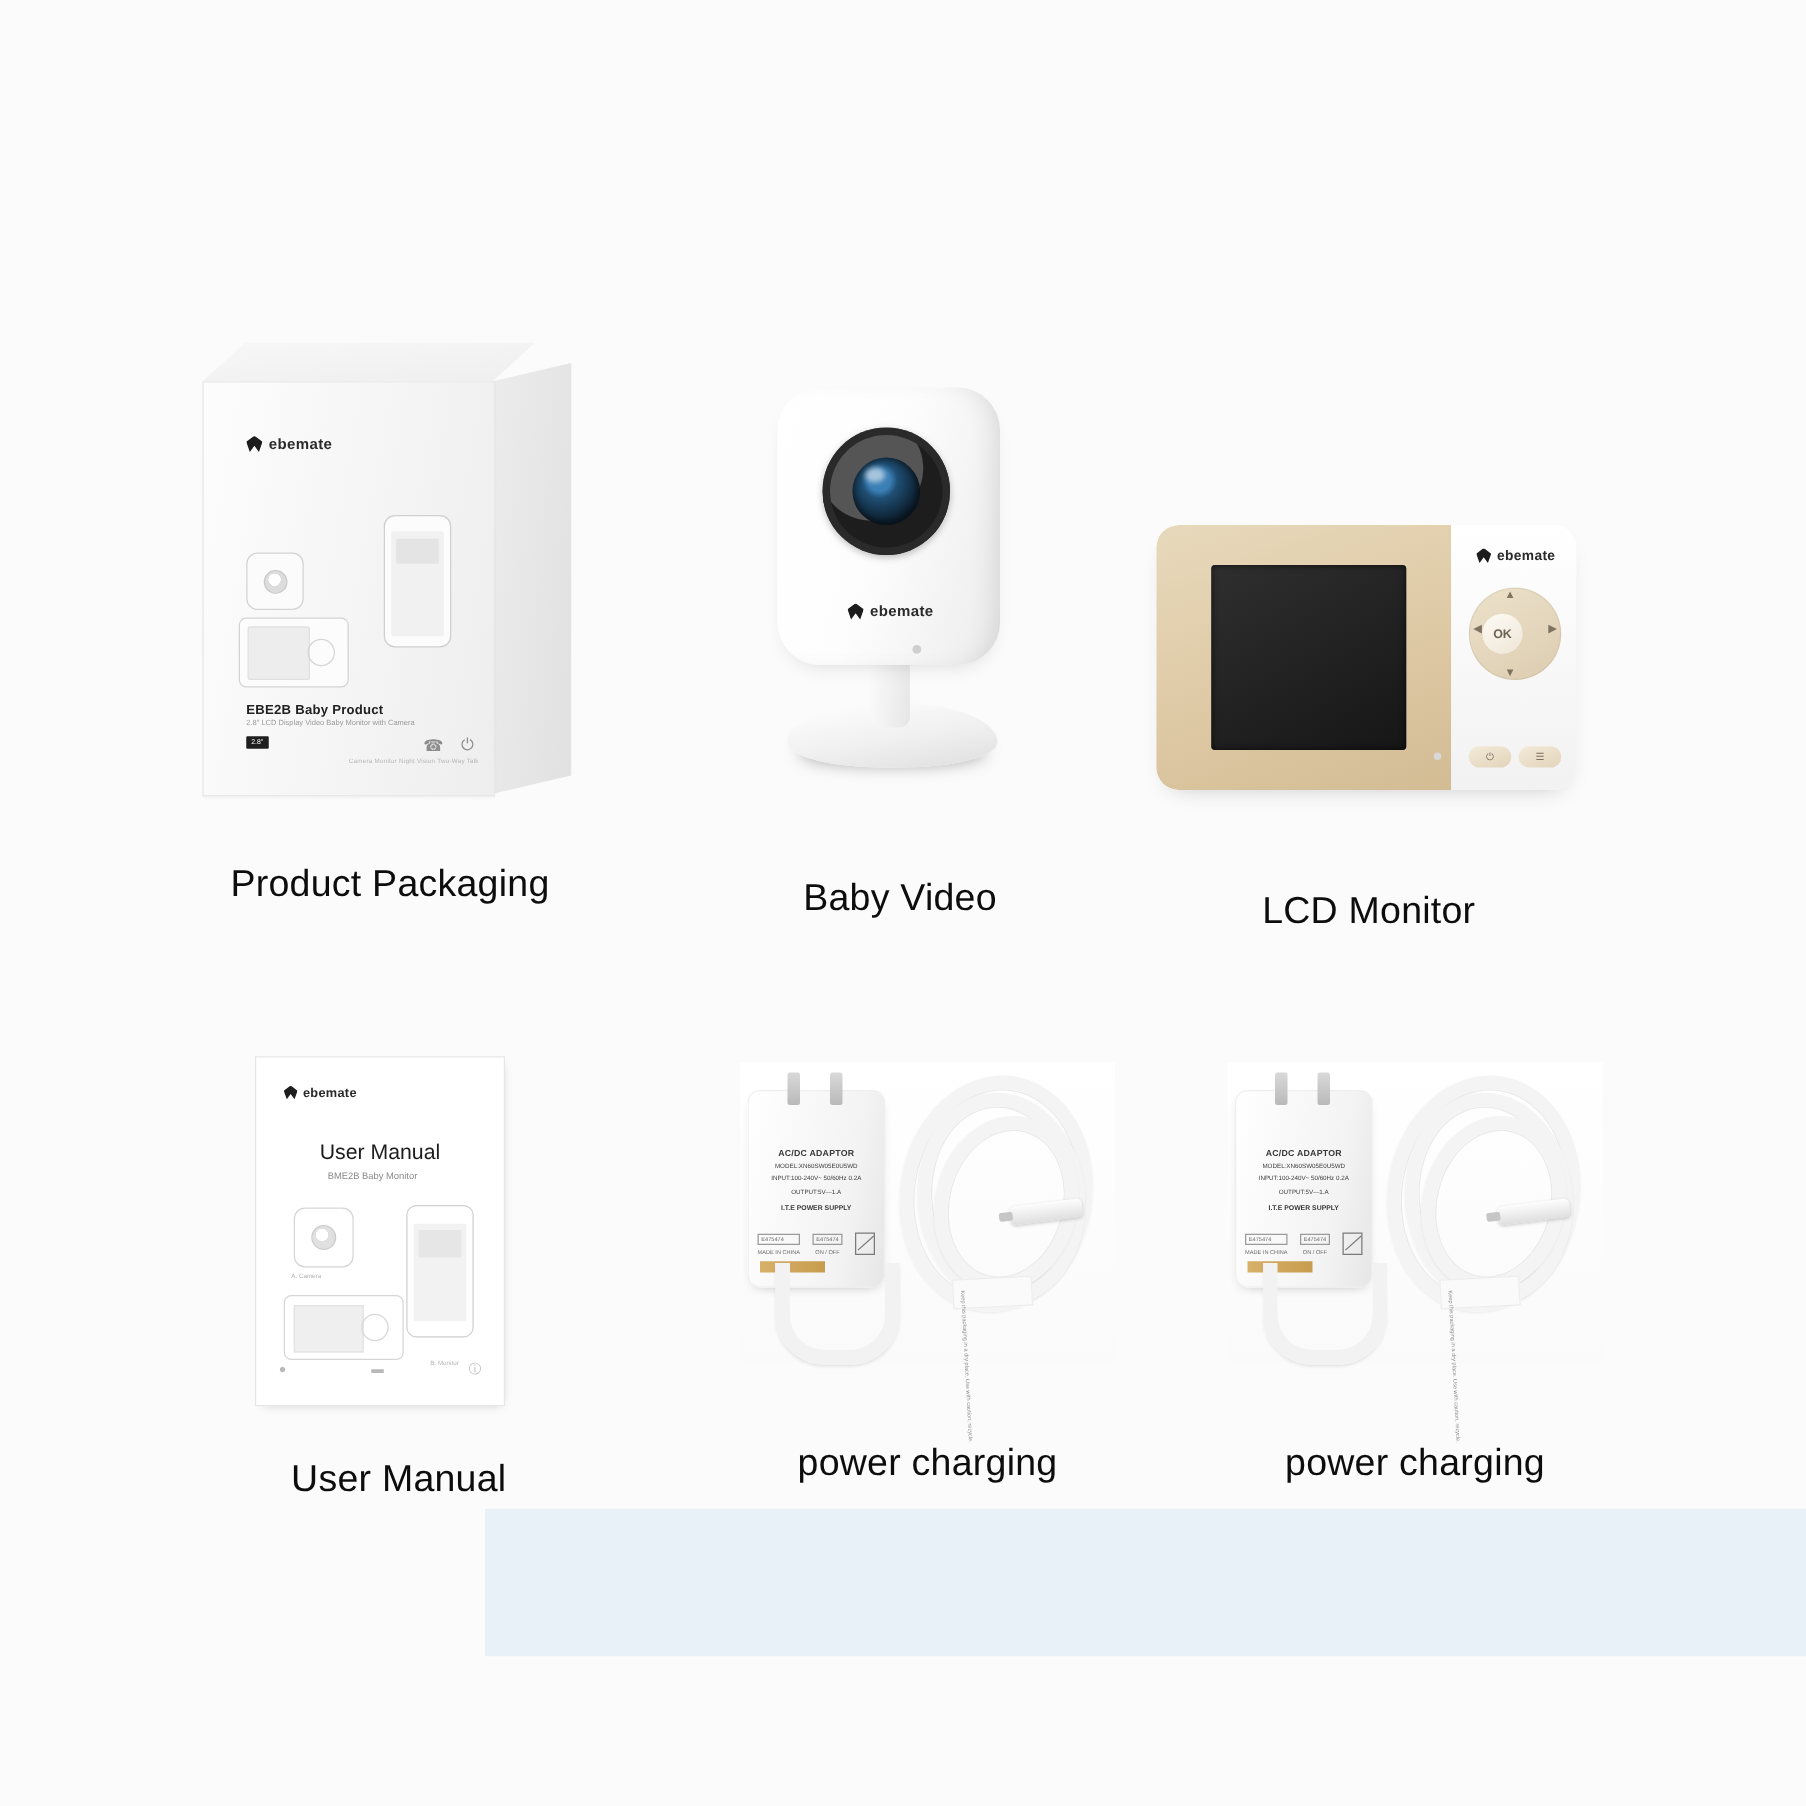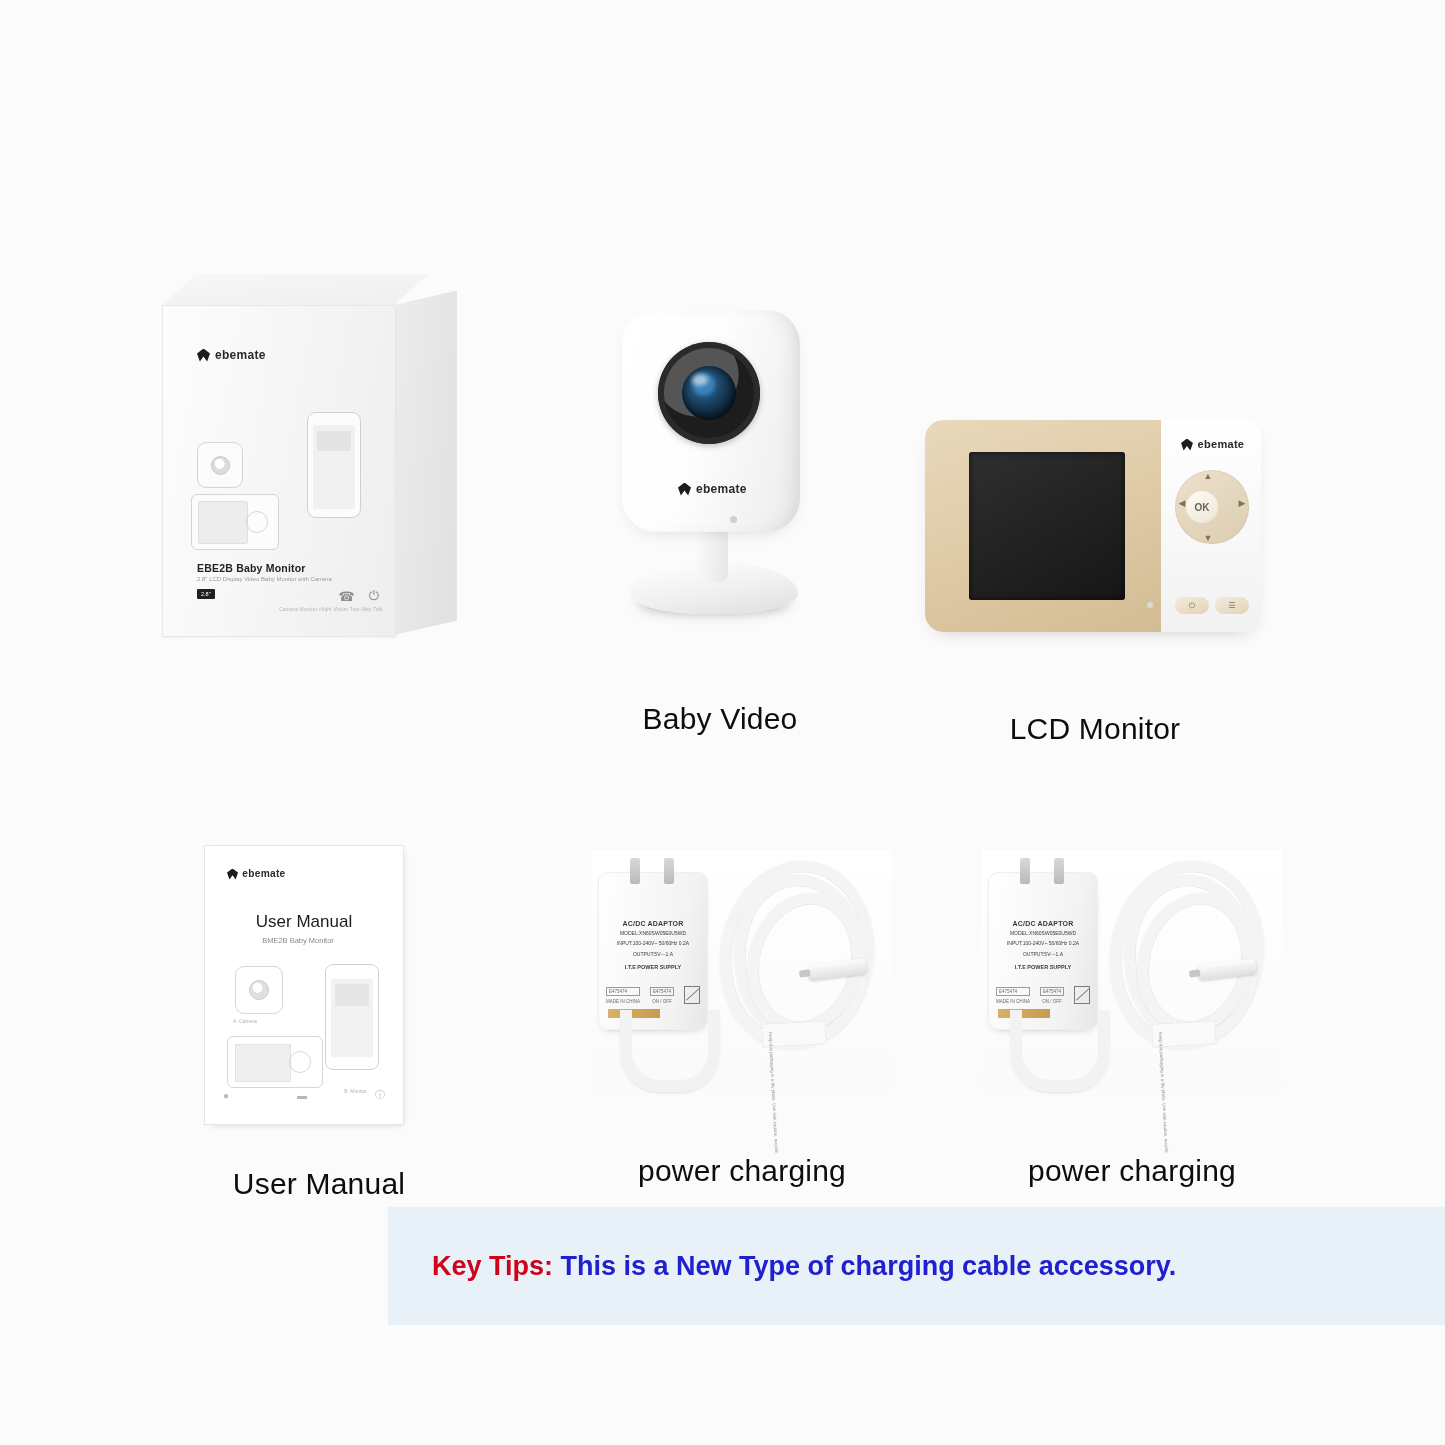--- a/index.html
+++ b/index.html
@@ -445,31 +445,32 @@
           <div class="ill-cam"></div>
           <div class="ill-mon">
             <div class="scr"></div>
             <div class="pad"></div>
           </div>
           <div class="ill-phone">
             <div class="pscr"></div>
           </div>
         </div>
         <div class="box-footer">
-          <div class="box-model">EBE2B Baby Monitor</div>
+          <div class="box-model">EBE2B Baby Product</div>
           <div class="box-sub">2.8" LCD Display Video Baby Monitor with Camera</div>
           <div class="box-badge">2.8"</div>
         </div>
         <div class="box-icons">
           <span>☎</span>
           <span>⏻</span>
         </div>
         <div class="box-icon-line">Camera   Monitor   Night Vision   Two-Way Talk</div>
       </div>
     </div>
+    <div class="item-caption" style="margin-top:56px;">Product Packaging</div>
   </div>
 
   <div class="item" style="left:590px; top:300px;">
     <div class="art cam-wrap">
       <div class="cam-base"></div>
       <div class="cam-neck"></div>
       <div class="cam-body">
         <div class="cam-lens-ring">
           <div class="cam-lens"></div>
         </div>
@@ -623,18 +624,15 @@
           <div class="cert-bin"></div>
         </div>
         <div class="adp-gold"></div>
       </div>
       <div class="adp-cordloop"></div>
     </div>
     <div class="item-caption" style="margin-top:34px;">power charging</div>
   </div>
 
   <div class="tips">
-    <div class="tips-line1">
-      <span class="tips-key">Key Tips:</span><span class="tips-rest"> This is a New Type of charging cable accessory.</span>
-    </div>
   </div>
 
 </div>
 
 </body></html>

